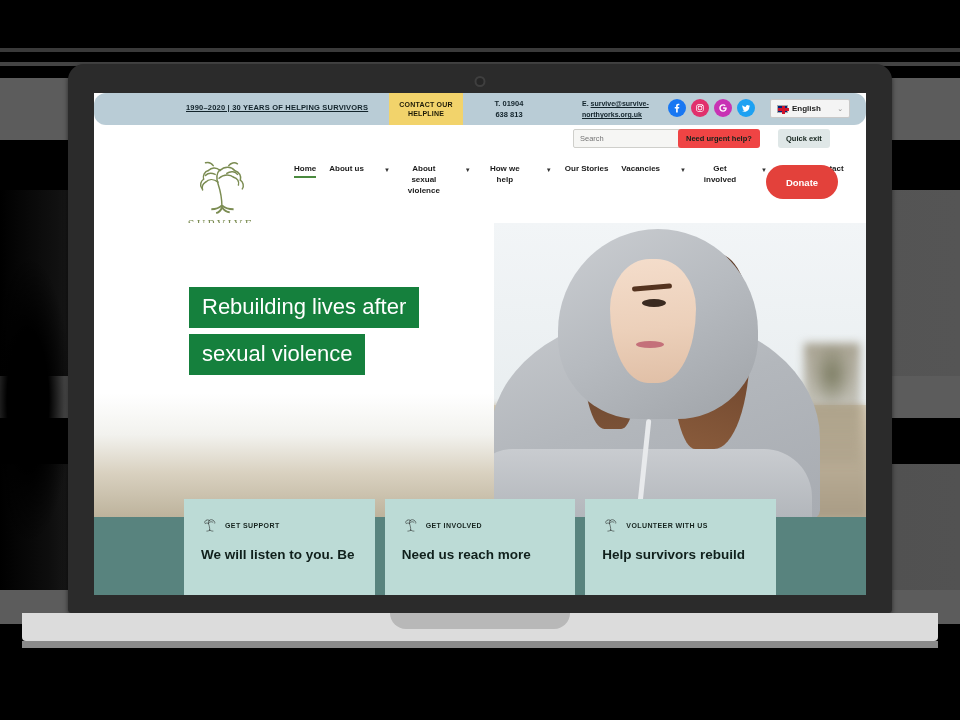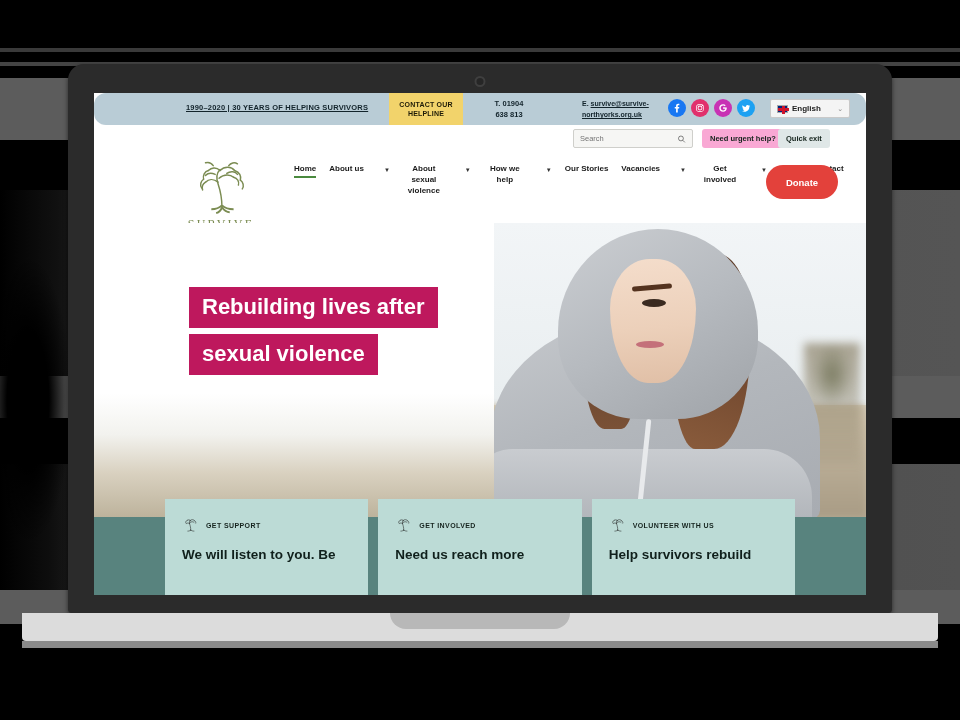--- a/index.html
+++ b/index.html
@@ -144,21 +144,21 @@
     border: none; background: transparent; outline: none; flex: 1;
     font-size: 7.5px; color: #666; font-family: "Liberation Sans", sans-serif;
   }
   .searchbox svg { width: 10px; height: 10px; stroke: #333; fill: none; stroke-width: 1.6; }
   .pillbtn {
     position: absolute; top: 4px; height: 19px;
     border-radius: 3px; font-size: 7.5px; font-weight: bold; color: #13221b;
     display: flex; align-items: center; justify-content: center;
     padding: 0 8px;
   }
-  .btn-urgent { left: 608px; background: #f9a8d4; }
+  .btn-urgent { left: 584px; background: #ef4444; }
   .btn-exit   { left: 684px; background: #dfe7e7; }
 
   
   .navbar { position: relative; height: 70px; background: #fff; }
   .logo { position: absolute; left: 88px; top: 4px; width: 78px; text-align: center; }
   .logo svg { width: 62px; height: 60px; }
   .logo-word {
     font-size: 12px; letter-spacing: 2.2px; color: #7b8c52;
     font-family: "Liberation Serif", serif; margin-top: -4px;
   }
@@ -247,38 +247,38 @@
     background: #e8eaec; border-radius: 3px; transform: rotate(6deg);
   }
 
   .hero-left { position: absolute; left: 0; top: 0; width: 400px; height: 100%; }
   .hl-gradient {
     position: absolute; left: 0; top: 0; width: 100%; height: 100%;
     background: linear-gradient(180deg,#ffffff 0%,#ffffff 58%,#f2f2ee 72%,#d9d1c0 85%,#bdb39c 100%);
   }
   .headline { position: absolute; left: 95px; top: 64px; }
   .hl-line {
-    display: block; background: #be185d; color: #fff;
-    font-size: 22px; font-weight: bold; padding: 7px 13px 9px;
+    display: block; background: #15803d; color: #fff;
+    font-size: 22px; font-weight: normal; padding: 7px 13px 9px;
     width: max-content; margin-bottom: 6px; line-height: 25px;
   }
   .cta {
     position: absolute; left: 95px; top: 177px;
     width: 114px; height: 38px; background: #13473f; border-radius: 20px;
     color: #fff; font-size: 9.5px; font-weight: bold;
     display: flex; align-items: center; justify-content: center;
   }
 
   
   .cards-section {
     position: relative; height: 110px; background: #58837e;
   }
   .cards {
     position: absolute; left: 0; top: -18px; width: 100%;
-    display: flex; gap: 10px; padding: 0 71px; justify-content: space-between;
+    display: flex; gap: 10px; padding: 0 90px; justify-content: space-between;
   }
   .card {
     flex: 1; background: #bcdbd6; padding: 17px 17px 0 17px;
     height: 110px;
   }
   .card-head { display: flex; align-items: center; gap: 7px; }
   .card-head svg { width: 17px; height: 18px; }
   .card-eyebrow { font-size: 7px; font-weight: bold; color: #16241f; letter-spacing: .4px; }
   .card-title {
     margin-top: 12px; font-size: 13.5px; font-weight: bold;

